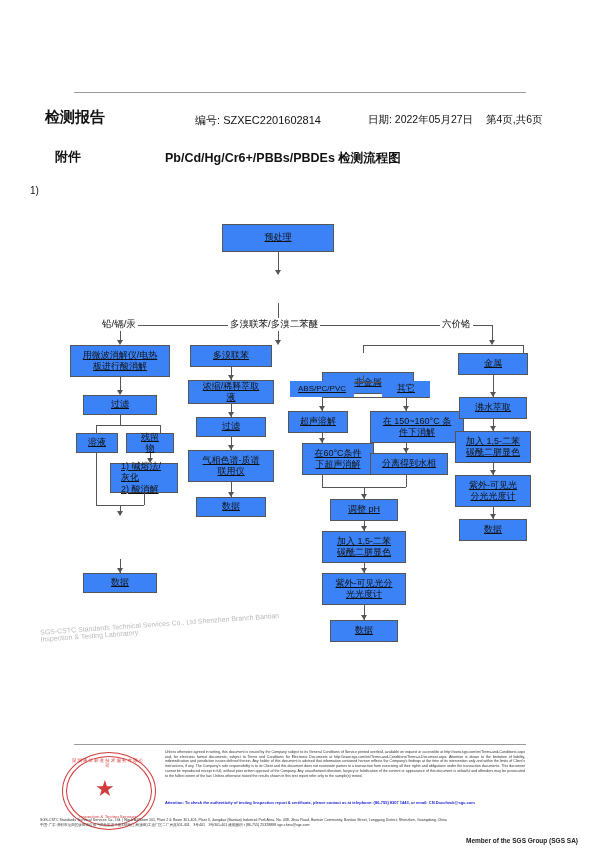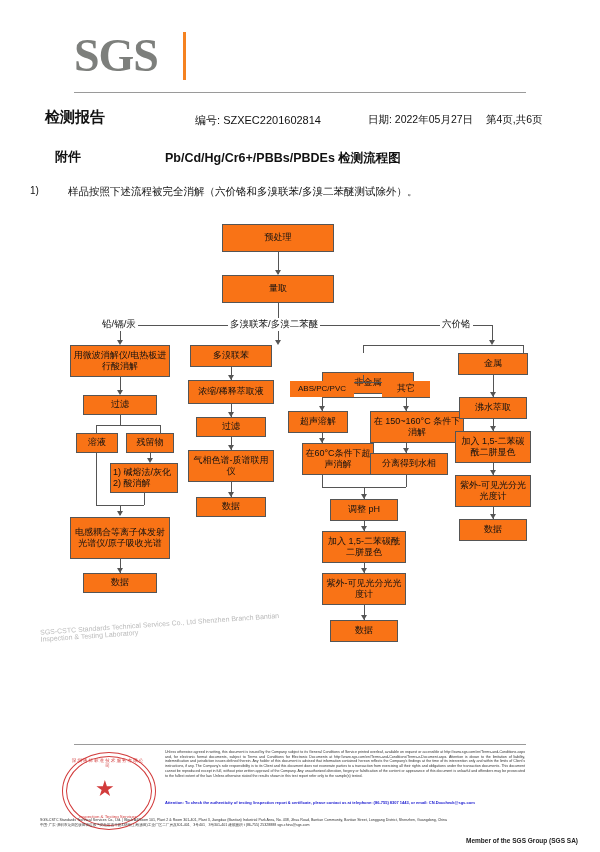--- a/index.html
+++ b/index.html
@@ -27,23 +27,23 @@
   .meta-page{position:absolute;left:486px;top:113px;font-size:10.5px;color:#111;}
 
   .attach{position:absolute;left:55px;top:148px;font-size:13px;font-weight:bold;color:#111;}
   .flow-title{position:absolute;left:165px;top:150px;font-size:12.5px;font-weight:bold;color:#111;}
 
   .note-num{position:absolute;left:30px;top:185px;font-size:10px;color:#111;}
   .note-txt{position:absolute;left:68px;top:185px;font-size:10.5px;color:#111;}
 
   
   .box{
-    position:absolute;border:1px solid #555;background:#f97316;box-sizing:border-box;
+    position:absolute;border:1px solid #555;background:#3b82f6;box-sizing:border-box;
     font-size:9px;color:#111;display:flex;align-items:center;justify-content:center;
-    text-align:center;line-height:1.25;padding:1px 2px;
+    text-align:center;line-height:1.25;padding:1px 10px;text-decoration:underline;
   }
   .box.nb{border:none;}
   .lbl{
     position:absolute;font-size:9.5px;color:#111;font-weight:normal;background:#fff;
     padding:0 2px;white-space:nowrap;
   }
   
   .v{position:absolute;width:1px;background:#555;}
   .h{position:absolute;height:1px;background:#555;}
   .arrow{
@@ -93,47 +93,41 @@
   .wm{
     position:absolute;left:40px;top:620px;width:250px;font-size:7px;color:#bbb;
     transform:rotate(-4deg);
   }
 </style>
 </head>
 <body>
 
 <div class="page">
 
-  <div class="sgs-logo">
-    <span>SGS</span>
-    <span class="bar"></span>
-  </div>
   <div class="rule-top"></div>
 
   <div class="title">检测报告</div>
   <div class="meta-no">
     <span>编号:</span>
     <span>SZXEC2201602814</span>
   </div>
   <div class="meta-date">
     <span>日期:</span>
     <span>2022年05月27日</span>
   </div>
   <div class="meta-page">第4页,共6页</div>
 
   <div class="attach">附件</div>
   <div class="flow-title">Pb/Cd/Hg/Cr6+/PBBs/PBDEs 检测流程图</div>
   <div class="note-num">1)</div>
-  <div class="note-txt">样品按照下述流程被完全消解（六价铬和多溴联苯/多溴二苯醚测试除外）。</div>
 
   <div class="box" style="left:222px;top:224px;width:112px;height:28px;">预处理</div>
   <div class="v" style="left:278px;top:252px;height:22px;"></div>
   <div class="arrow" style="left:274.5px;top:270px;"></div>
 
-  <div class="box" style="left:222px;top:275px;width:112px;height:28px;">量取</div>
 
   <div class="v" style="left:278px;top:303px;height:22px;"></div>
 
   <div class="h" style="left:120px;top:325px;width:372px;"></div>
 
   <div class="v" style="left:120px;top:325px;height:17px;"></div>
   <div class="lbl" style="left:100px;top:318px;">铅/镉/汞</div>
 
   <div class="v" style="left:278px;top:325px;height:17px;"></div>
   <div class="lbl" style="left:228px;top:318px;">多溴联苯/多溴二苯醚</div>
@@ -162,21 +156,20 @@
     <span style="white-space:pre-line;">1) 碱熔法/灰化
 2) 酸消解</span>
   </div>
 
   <div class="v" style="left:96px;top:453px;height:52px;"></div>
   <div class="v" style="left:144px;top:493px;height:12px;"></div>
   <div class="h" style="left:96px;top:505px;width:48px;"></div>
   <div class="v" style="left:120px;top:505px;height:10px;"></div>
   <div class="arrow" style="left:116.5px;top:511px;"></div>
 
-  <div class="box" style="left:70px;top:517px;width:100px;height:42px;">电感耦合等离子体发射光谱仪/原子吸收光谱</div>
   <div class="v" style="left:120px;top:559px;height:14px;"></div>
   <div class="arrow" style="left:116.5px;top:568px;"></div>
   <div class="box" style="left:83px;top:573px;width:74px;height:20px;">数据</div>
 
   <div class="arrow" style="left:274.5px;top:340px;"></div>
   <div class="box" style="left:190px;top:345px;width:82px;height:22px;">多溴联苯</div>
   <div class="v" style="left:231px;top:367px;height:13px;"></div>
   <div class="arrow" style="left:227.5px;top:375px;"></div>
 
   <div class="box" style="left:188px;top:380px;width:86px;height:24px;">浓缩/稀释萃取液</div>

